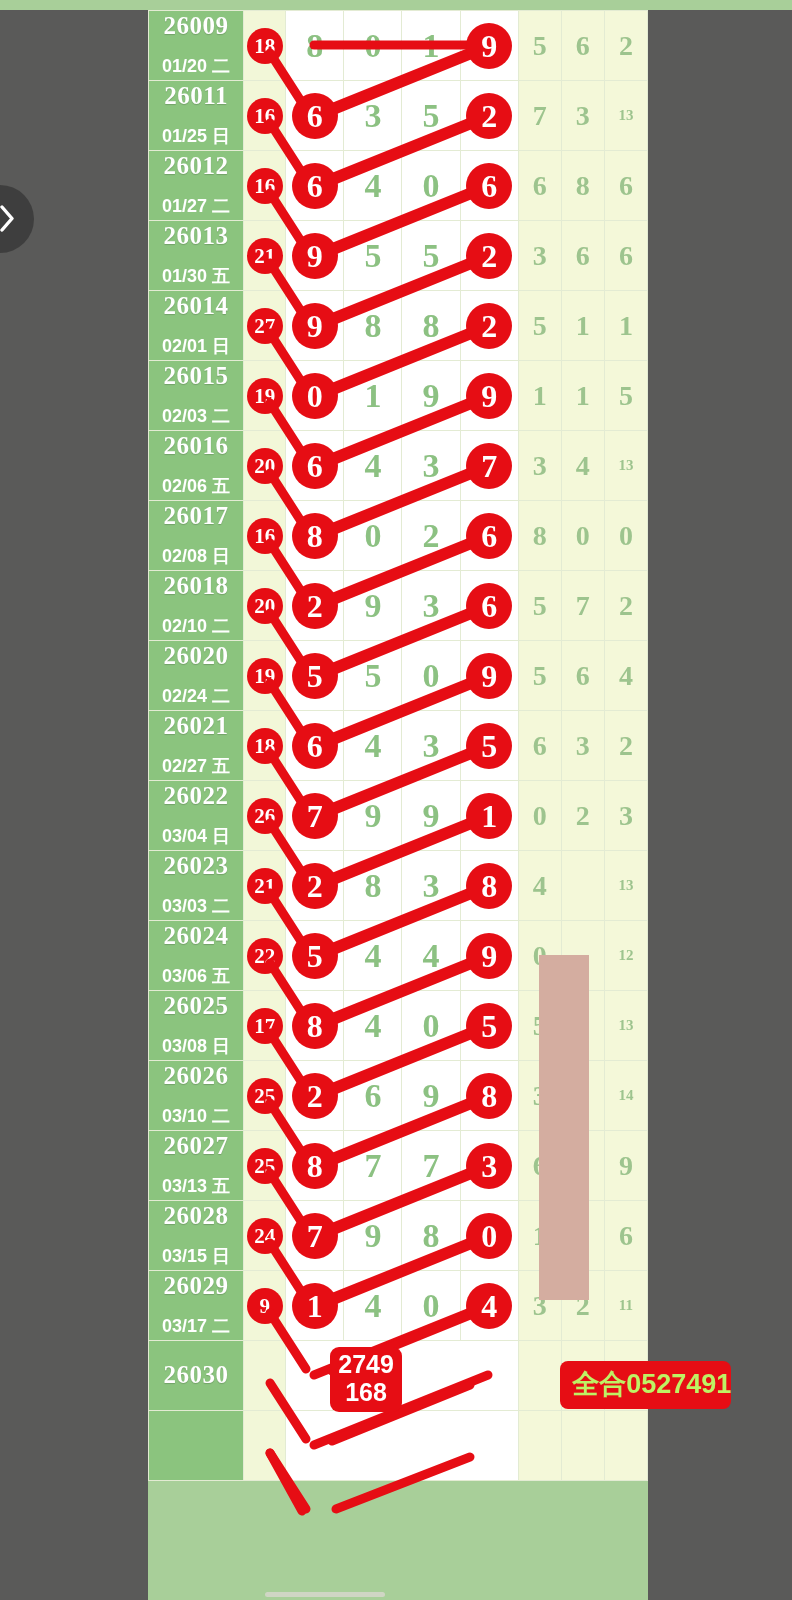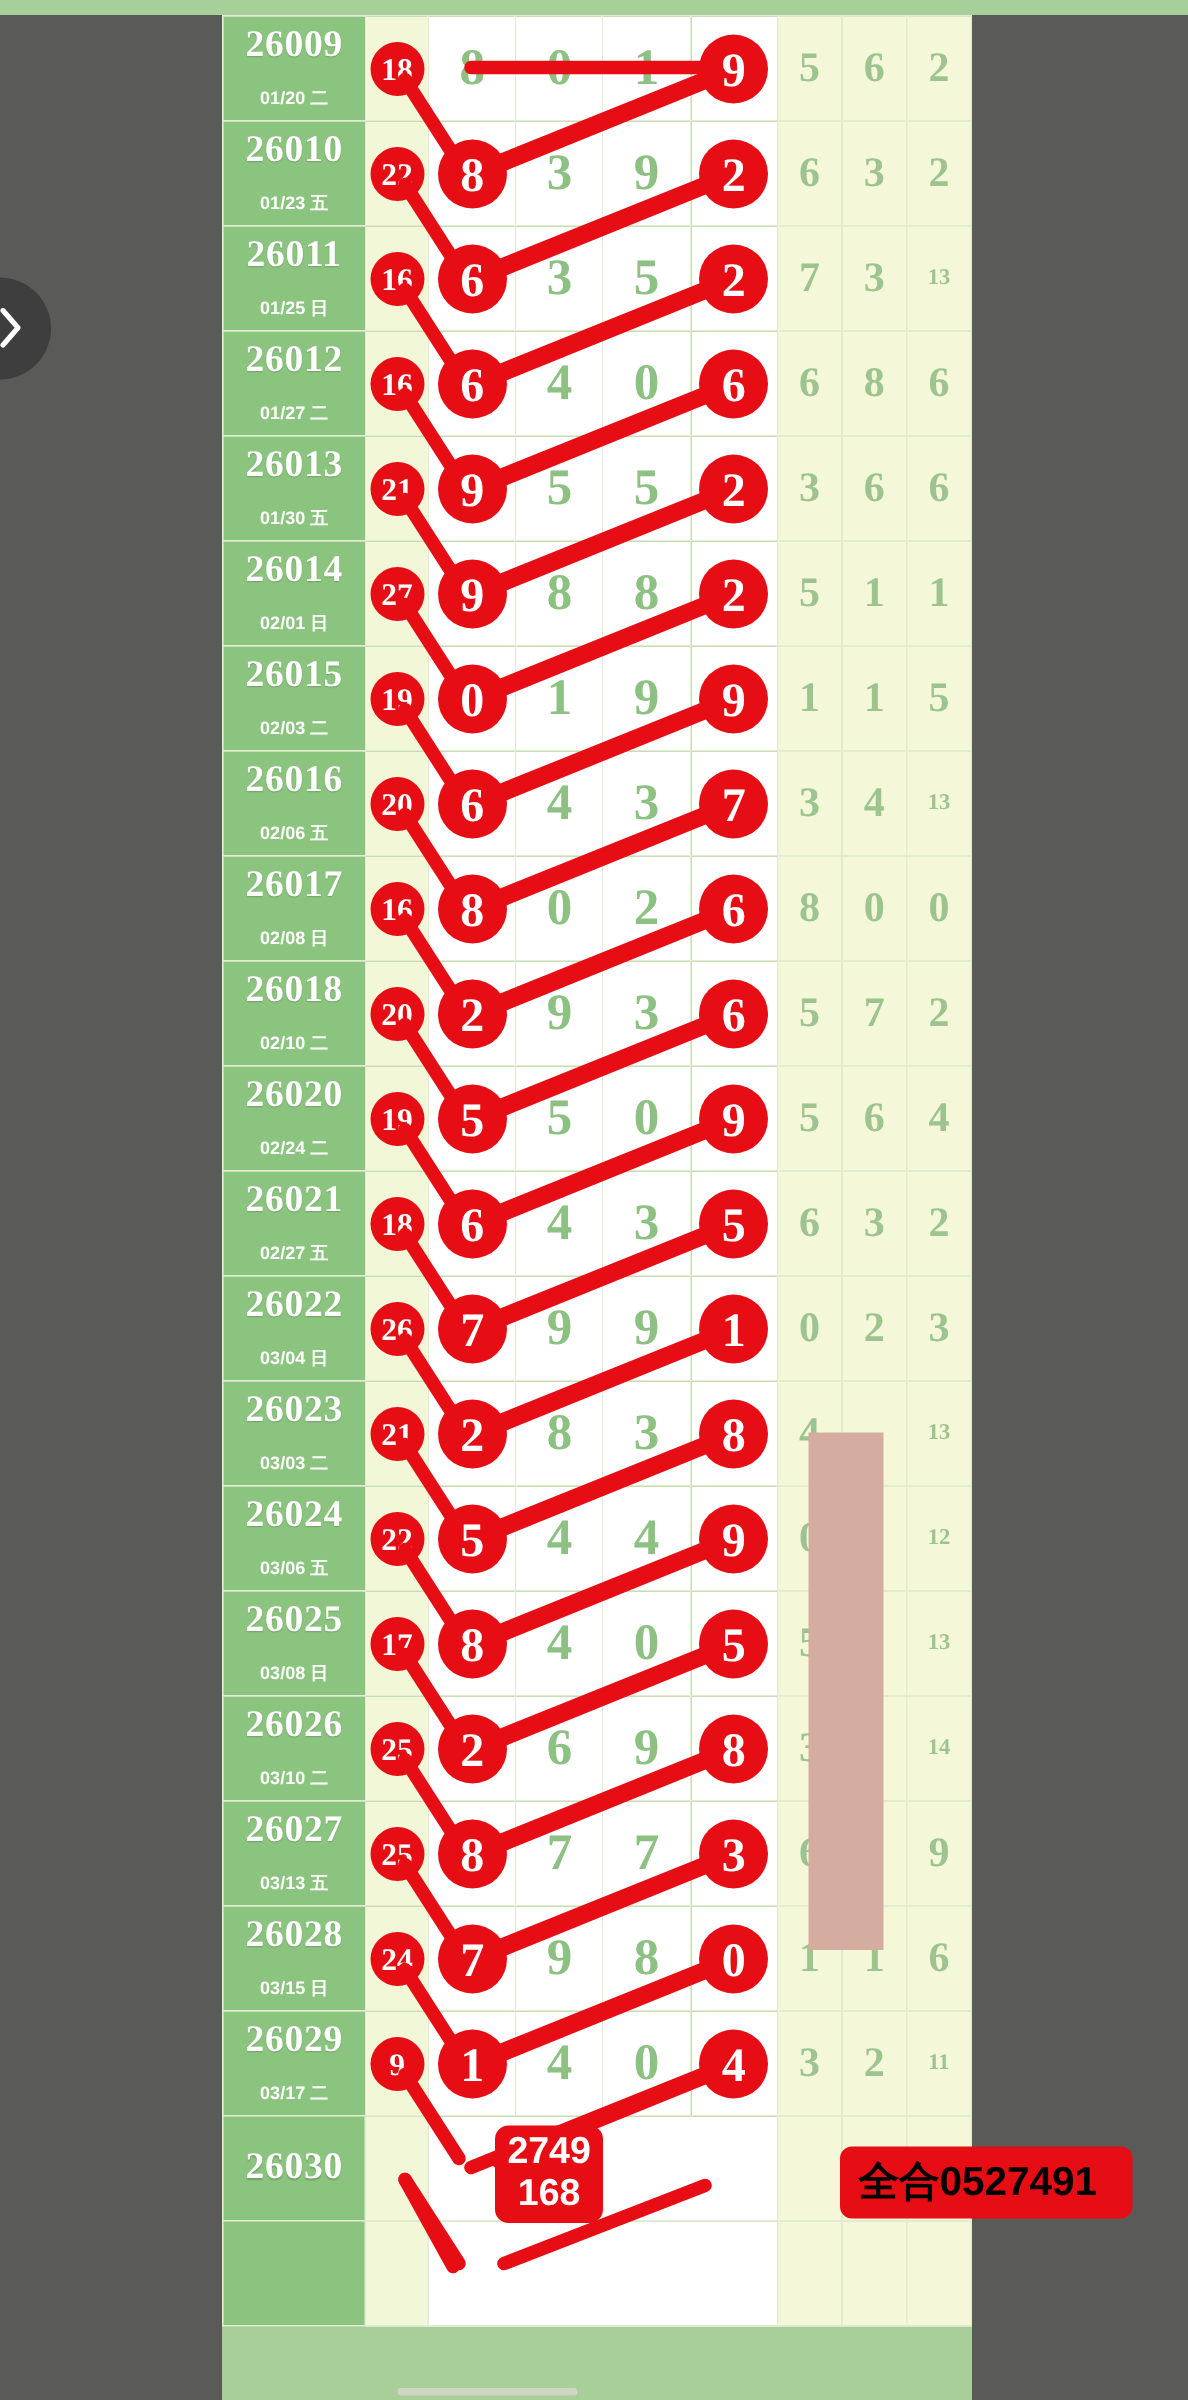--- a/index.html
+++ b/index.html
@@ -56,21 +56,21 @@
     position:relative;
   }
   .issue-no{
     display:block;
     font-size:25px; font-weight:bold;
     letter-spacing:.5px; line-height:1.05;
     text-shadow:0 1px 1px rgba(0,0,0,.18);
   }
   .issue-date{
     display:block;
-    font-size:12px; font-weight:bold;
+    font-size:18px; font-weight:bold;
     margin-top:14px;
     font-family:"Liberation Sans", sans-serif;
   }
 
   
   td.sum-cell{
     background:#f2f7d8;
     border-left:1px solid #8bb87c;
     border-right:1px solid #8bb87c;
     position:relative;
@@ -135,23 +135,23 @@
     background:#e60d14; color:#fff;
     border-radius:9px;
     padding:4px 8px 6px 8px;
     font-size:25px; font-weight:bold;
     line-height:1.1;
     font-family:"Liberation Sans", sans-serif;
     text-align:center; z-index:8;
   }
   .badge-quanhe{
     position:absolute; left:274px; top:20px;
-    background:#e60d14; color:#000000;
+    background:#e60d14; color:#bef264;
     border-radius:8px;
-    padding:5px 24px 7px 12px;
+    padding:5px 0 7px 12px;
     font-size:27px; font-weight:bold;
     white-space:nowrap;
     font-family:"Liberation Sans", sans-serif;
     z-index:8;
   }
 
   
   td.tail-issue{ background:#8bc47e; }
   td.tail-sum{ background:#f2f7d8; }
   td.tail-white{ background:#ffffff; }
@@ -220,34 +220,20 @@
             <span class="issue-no">26009</span>
             <span class="issue-date">01/20 二</span>
           </td>
           <td class="sum-cell"><span class="sum-bubble">18</span></td>
           <td class="digit-cell first-digit"><span class="digit-plain">8</span></td>
           <td class="digit-cell"><span class="digit-plain">0</span></td>
           <td class="digit-cell"><span class="digit-plain">1</span></td>
           <td class="digit-cell last-digit"><span class="digit-ball">9</span></td>
           <td class="right-cell first-right">5</td>
           <td class="right-cell">6</td>
-          <td class="right-cell">2</td>
-        </tr>
-        <tr>
-          <td class="issue-cell">
-            <span class="issue-no">26010</span>
-            <span class="issue-date">01/23 五</span>
-          </td>
-          <td class="sum-cell"><span class="sum-bubble">22</span></td>
-          <td class="digit-cell first-digit"><span class="digit-ball">8</span></td>
-          <td class="digit-cell"><span class="digit-plain">3</span></td>
-          <td class="digit-cell"><span class="digit-plain">9</span></td>
-          <td class="digit-cell last-digit"><span class="digit-ball">2</span></td>
-          <td class="right-cell first-right">6</td>
-          <td class="right-cell">3</td>
           <td class="right-cell">2</td>
         </tr>
         <tr>
           <td class="issue-cell">
             <span class="issue-no">26011</span>
             <span class="issue-date">01/25 日</span>
           </td>
           <td class="sum-cell"><span class="sum-bubble">16</span></td>
           <td class="digit-cell first-digit"><span class="digit-ball">6</span></td>
           <td class="digit-cell"><span class="digit-plain">3</span></td>

